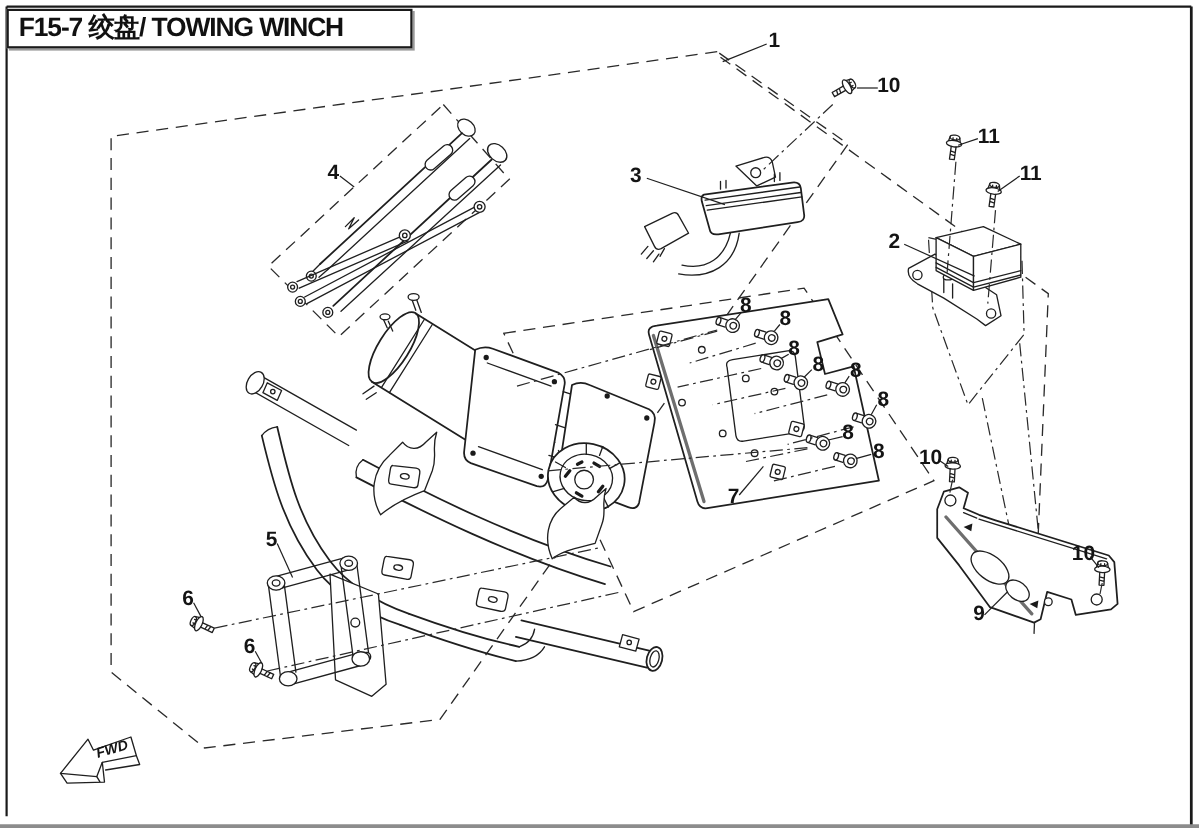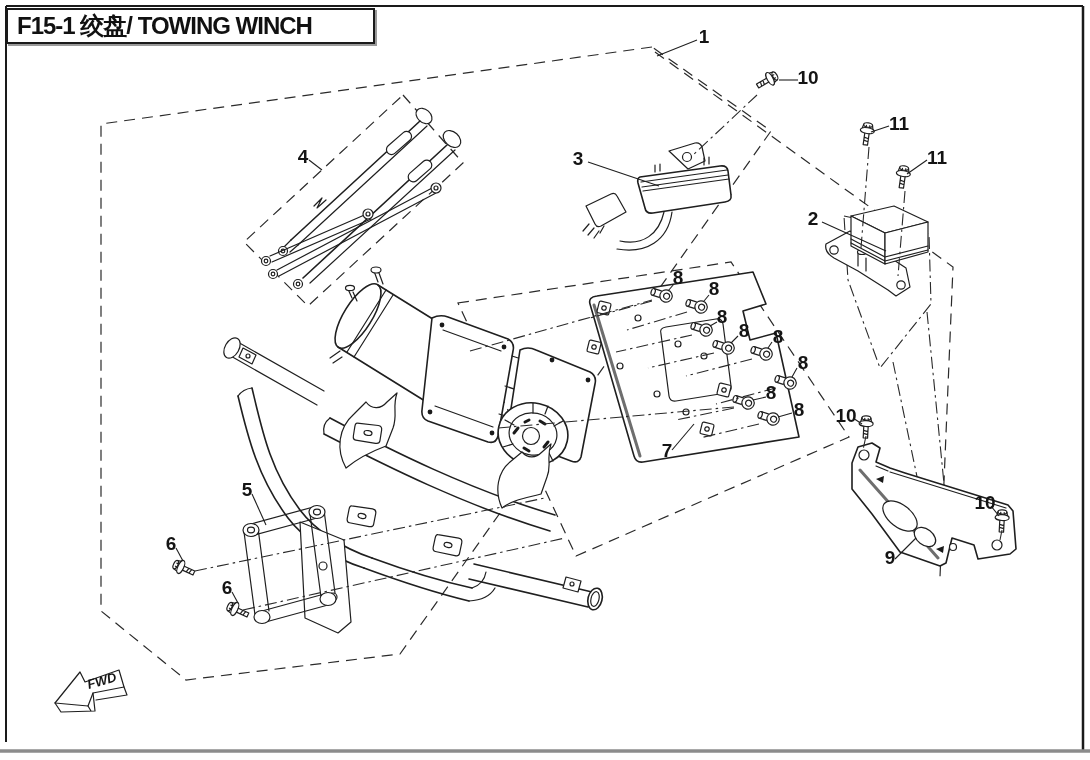--- a/index.html
+++ b/index.html
@@ -316,14 +316,14 @@
       <text class="callout" x="937" y="164">11</text>
     </g>
 
     <g>
       <path class="ln wfill" d="M55,703 L80,672 L85,682 L119,670 L124,687 L93,693 L88,706 Z"></path>
       <path class="ln" d="M55,703 L61,712 L95,711 L93,693 M124,687 L127,695 L96,700 M88,706 L91,711"></path>
       <text class="fwd" transform="translate(103,685) rotate(-16)">FWD</text>
     </g>
   </svg>
 
-  <div class="title-box">F15-1  绞盘/ TOWING WINCH</div>
+  <div class="title-box">F15-7  绞盘/ TOWING WINCH</div>
 </div>
 
 </body></html>

